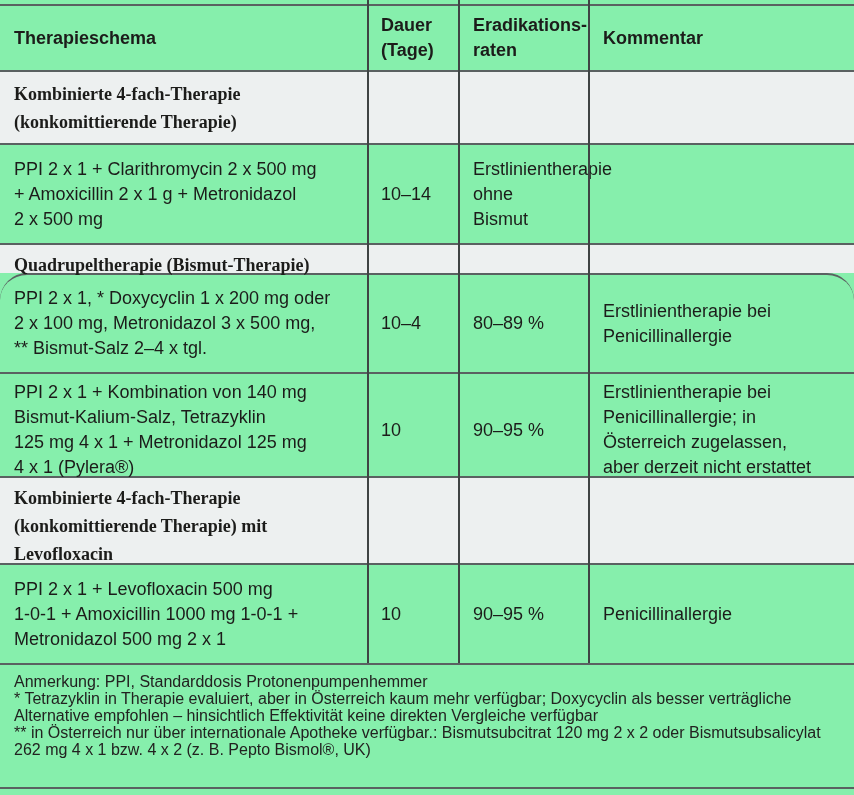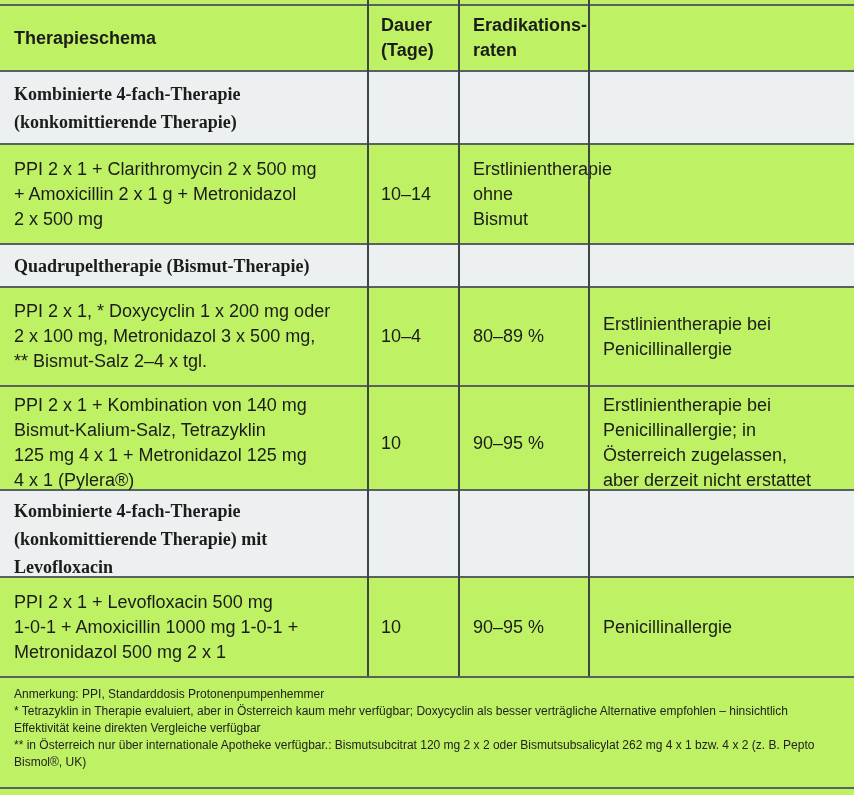--- a/index.html
+++ b/index.html
@@ -4,42 +4,42 @@
 <style>
   html, body {
     margin: 0;
     padding: 0;
     background: #ffffff;
   }
   .page {
     position: relative;
     width: 854px;
     height: 795px;
-    background: #bef264;
+    background: #86efac;
     font-family: "Liberation Sans", sans-serif;
     color: #1c1c1a;
     overflow: hidden;
   }
   .table-wrap {
     position: relative;
     margin-top: 4px;
     width: 854px;
     border-bottom: 2px solid #5a6161;
   }
   .row {
     display: grid;
     grid-template-columns: 367px 92px 130px 265px;
     border-top: 2px solid #5a6161;
     box-sizing: border-box;
   }
   .rh-header { height: 66px; }
   .rh-s1 { height: 73px; }
   .rh-d1 { height: 100px; }
-  .rh-s2 { height: 43px; }
-  .rh-d2 { height: 99px; }
+  .rh-s2 { height: 30px; }
+  .rh-d2 { height: 99px; border-radius: 27px; }
   .rh-d3 { height: 104px; }
   .rh-s3 { height: 87px; }
   .rh-d4 { height: 100px; }
   .cell {
     display: flex;
     align-items: center;
     box-sizing: border-box;
     padding: 6px 8px 6px 14px;
     font-size: 18px;
     line-height: 25px;
@@ -66,21 +66,21 @@
     width: 2px;
     background: #3f4444;
   }
   .vline.v1 { left: 367px; }
   .vline.v2 { left: 458px; }
   .vline.v3 { left: 588px; }
   .footnotes {
     box-sizing: border-box;
     width: 854px;
     padding: 8px 14px 0 14px;
-    font-size: 12px;
+    font-size: 16px;
     line-height: 17px;
     color: #222220;
   }
   .footnote { white-space: pre-line; }
   .bottom-rule {
     position: absolute;
     left: 0;
     bottom: 6px;
     width: 854px;
     height: 0;
@@ -93,20 +93,21 @@
 <div class="page">
 
   <div class="table-wrap">
 
     <div class="row rh-header">
       <div class="cell th">Therapieschema</div>
       <div class="cell th">Dauer
 (Tage)</div>
       <div class="cell th">Eradikations-
 raten</div>
+      <div class="cell th">Kommentar</div>
     </div>
 
     <div class="row section rh-s1">
       <div class="cell">Kombinierte 4-fach-Therapie
 (konkomittierende Therapie)</div>
     </div>
 
     <div class="row rh-d1">
       <div class="cell therapy">PPI 2 x 1 + Clarithromycin 2 x 500 mg
 + Amoxicillin 2 x 1 g + Metronidazol

